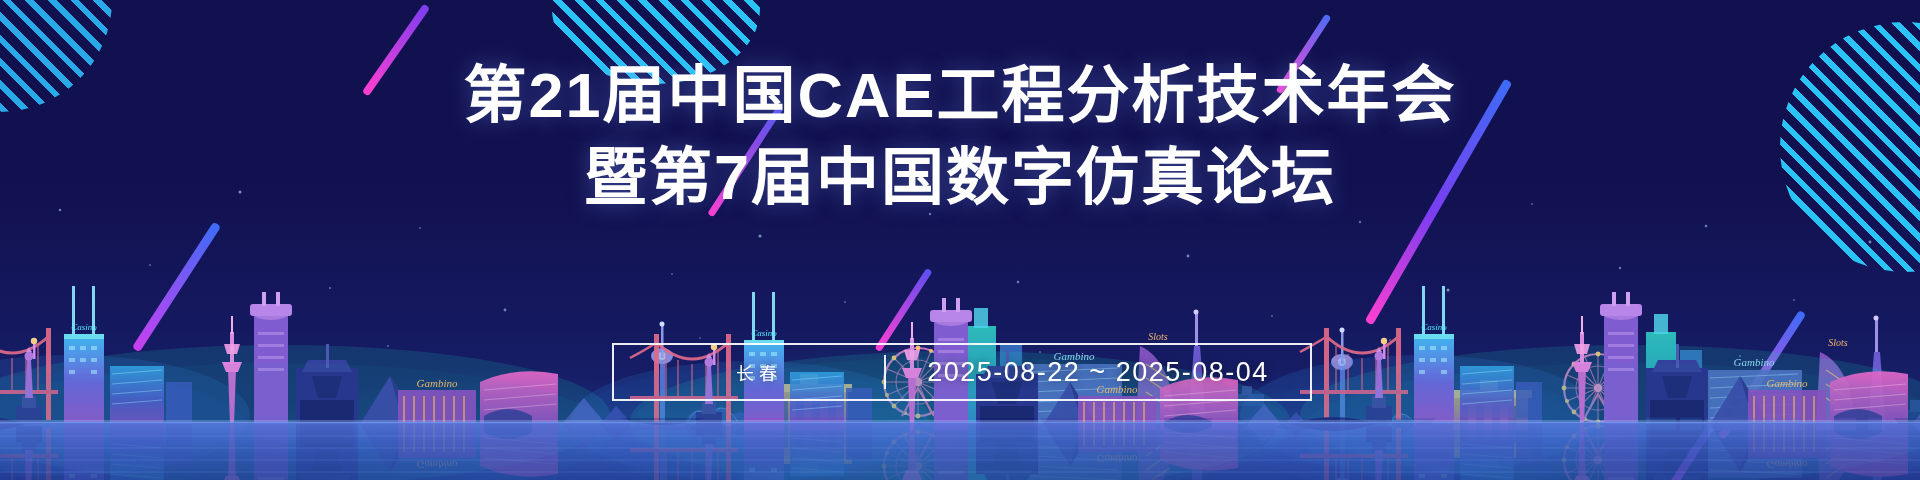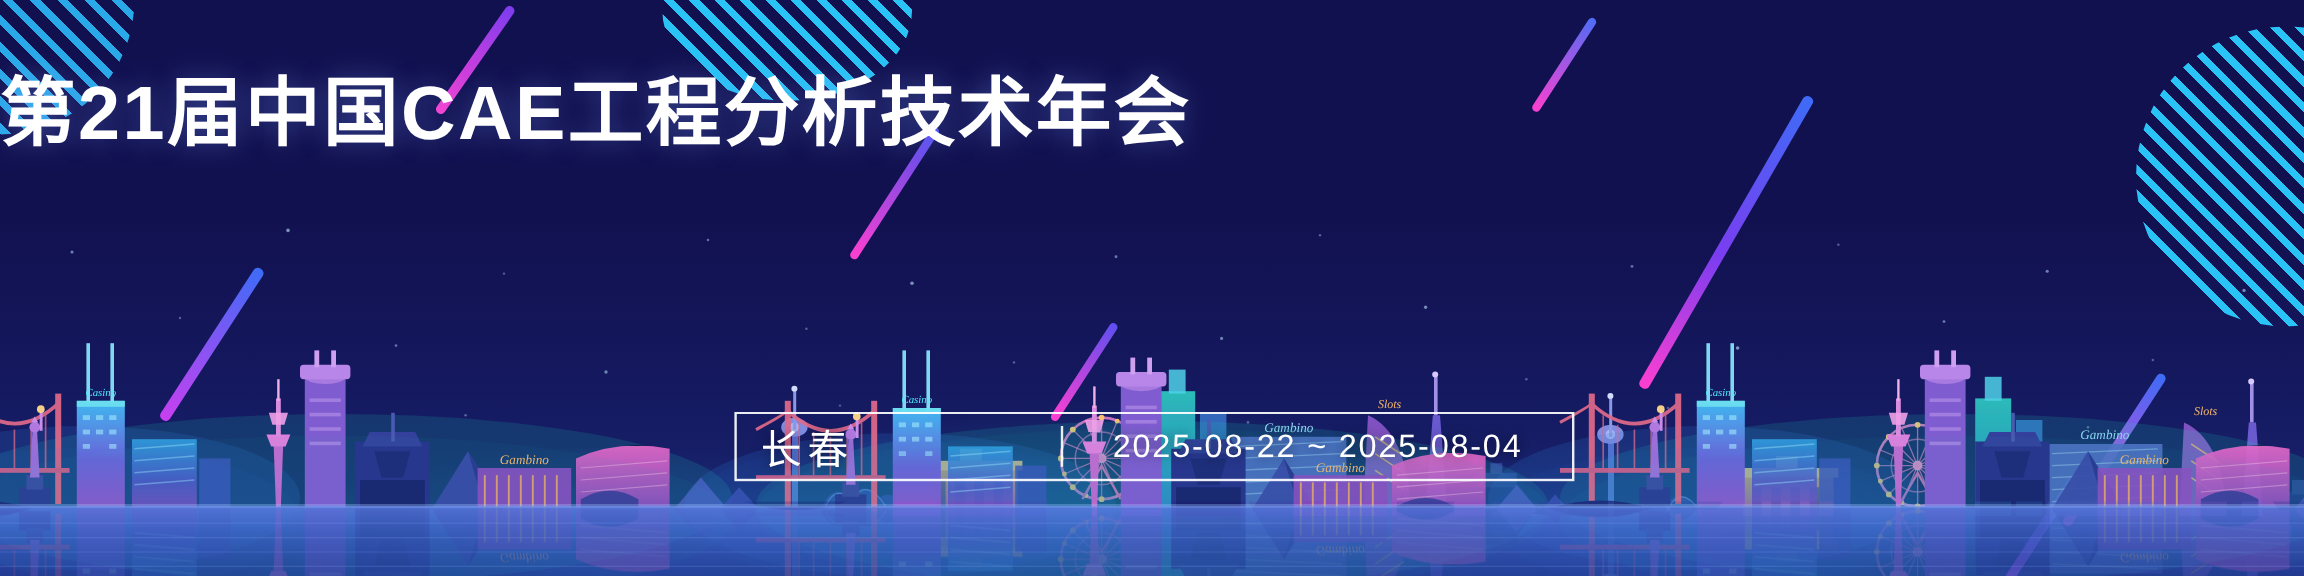--- a/index.html
+++ b/index.html
@@ -82,21 +82,21 @@
   .stars { position:absolute; left:0; right:0; bottom:90px; height:220px;
            pointer-events:none; opacity:.75; }
 
   
   #skyline { position:absolute; left:0; bottom:0; width:1920px; height:240px;
              pointer-events:none; }
 
   
   .titles {
     position:absolute; left:0; right:0; top:58px;
-    text-align:left; z-index:6;
+    text-align:center; z-index:6;
   }
   .title-line {
     color:#ffffff;
     font-weight:bold;
     letter-spacing:2px;
     line-height:1.18;
     white-space:nowrap;
     text-shadow:0 0 22px rgba(120,160,255,0.35);
   }
   #title-1 { font-size:63px; }
@@ -107,22 +107,23 @@
     position:absolute;
     left:612px; top:343px;
     width:700px; height:58px;
     border:2px solid rgba(255,255,255,0.92);
     display:flex; align-items:center;
     z-index:7;
     backdrop-filter:blur(0.5px);
   }
   #info-city {
     flex:0 0 270px;
+    text-align:center;
     color:#ffffff;
-    font-size:34px;
+    font-size:18px;
     letter-spacing:5px;
     text-shadow:0 0 10px rgba(0,0,0,.45);
     padding-left:20px;
   }
   #info-divider {
     width:2px; height:34px;
     background:rgba(255,255,255,0.9);
     flex:0 0 2px;
   }
   #info-dates {
@@ -468,20 +469,21 @@
       <line x1="0" y1="196" x2="1920" y2="196"></line>
       <line x1="0" y1="208" x2="1920" y2="208"></line>
       <line x1="0" y1="220" x2="1920" y2="220"></line>
       <line x1="0" y1="232" x2="1920" y2="232"></line>
     </g>
     <rect x="0" y="180" width="1920" height="3" fill="#9fc0ff" opacity=".35"></rect>
   </svg>
 
   <div class="titles">
     <div class="title-line" id="title-1">第21届中国CAE工程分析技术年会</div>
+    <div class="title-line" id="title-2">暨第7届中国数字仿真论坛</div>
   </div>
 
   <div id="info-box">
     <div id="info-city">长春</div>
     <div id="info-divider"></div>
     <div id="info-dates">2025-08-22 ~ 2025-08-04</div>
   </div>
 
 </div>
 

